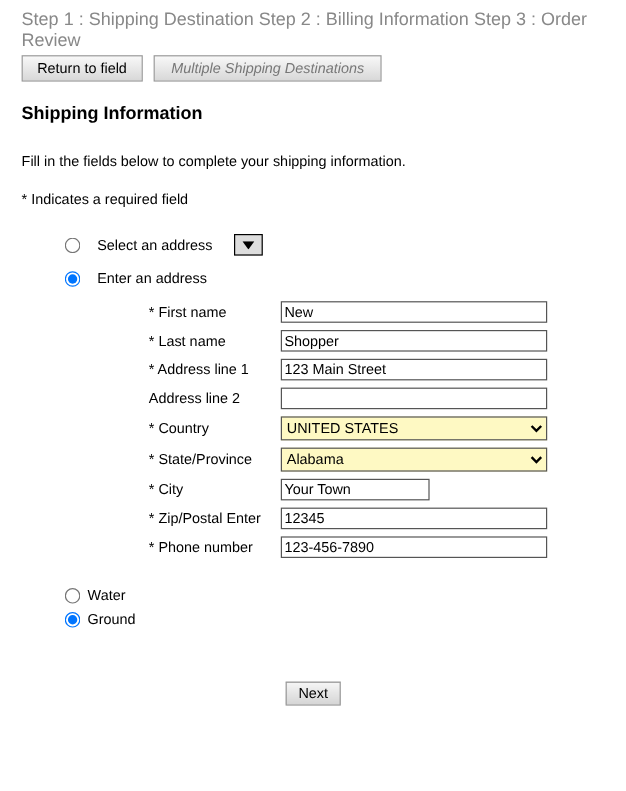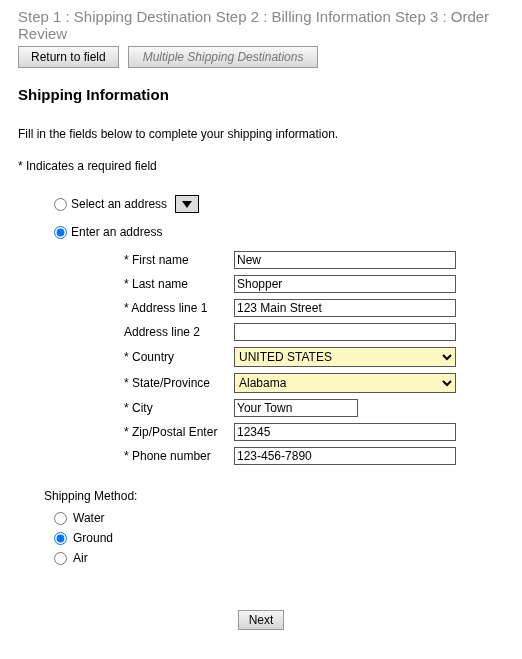--- a/index.html
+++ b/index.html
@@ -31,21 +31,21 @@
   }
   .btn-wide { min-width: 190px; color: #777; font-style: italic; }
   h2.section-title {
     font-size: 15px;
     font-weight: bold;
     margin: 8px 0 24px 0;
   }
   .intro { margin: 6px 0 18px 0; }
   .req-note { margin: 0 0 22px 0; }
   .radio-block { margin-left: 36px; }
-  .radio-row { display: flex; align-items: center; gap: 4px; margin-bottom: 12px; }
+  .radio-row { display: flex; align-items: center; gap: 14px; margin-bottom: 12px; }
   .radio-row label { font-size: 12px; }
   .mini-select {
     width: 24px; height: 18px;
     border: 1px solid #000;
     background: #ddd;
     display: inline-flex;
     align-items: center;
     justify-content: center;
     margin-left: 4px;
     cursor: pointer;
@@ -156,30 +156,25 @@
       <input type="text" value="12345" style="">
     </div>
     <div class="form-row">
       <span class="lbl">* Phone number</span>
       <input type="text" value="123-456-7890" style="">
     </div>
   </div>
 </div>
 
 <div class="shipping-method">
-  <div class="sm-title">Shipping Method:</div>
   <div class="sm-option">
     <input type="radio" name="sm" style="">
     <label>Water</label>
   </div>
   <div class="sm-option">
     <input type="radio" name="sm" checked="" style="">
     <label>Ground</label>
   </div>
-  <div class="sm-option">
-    <input type="radio" name="sm" style="">
-    <label>Air</label>
-  </div>
 </div>
 
 <div class="next-row">
   <span class="next-btn">Next</span>
 </div>
 
 </body></html>

